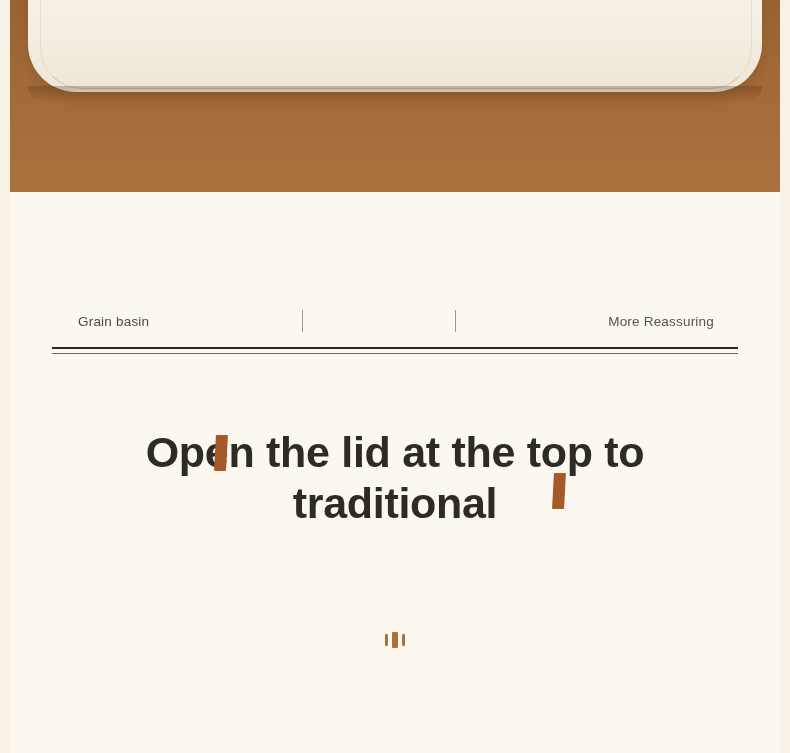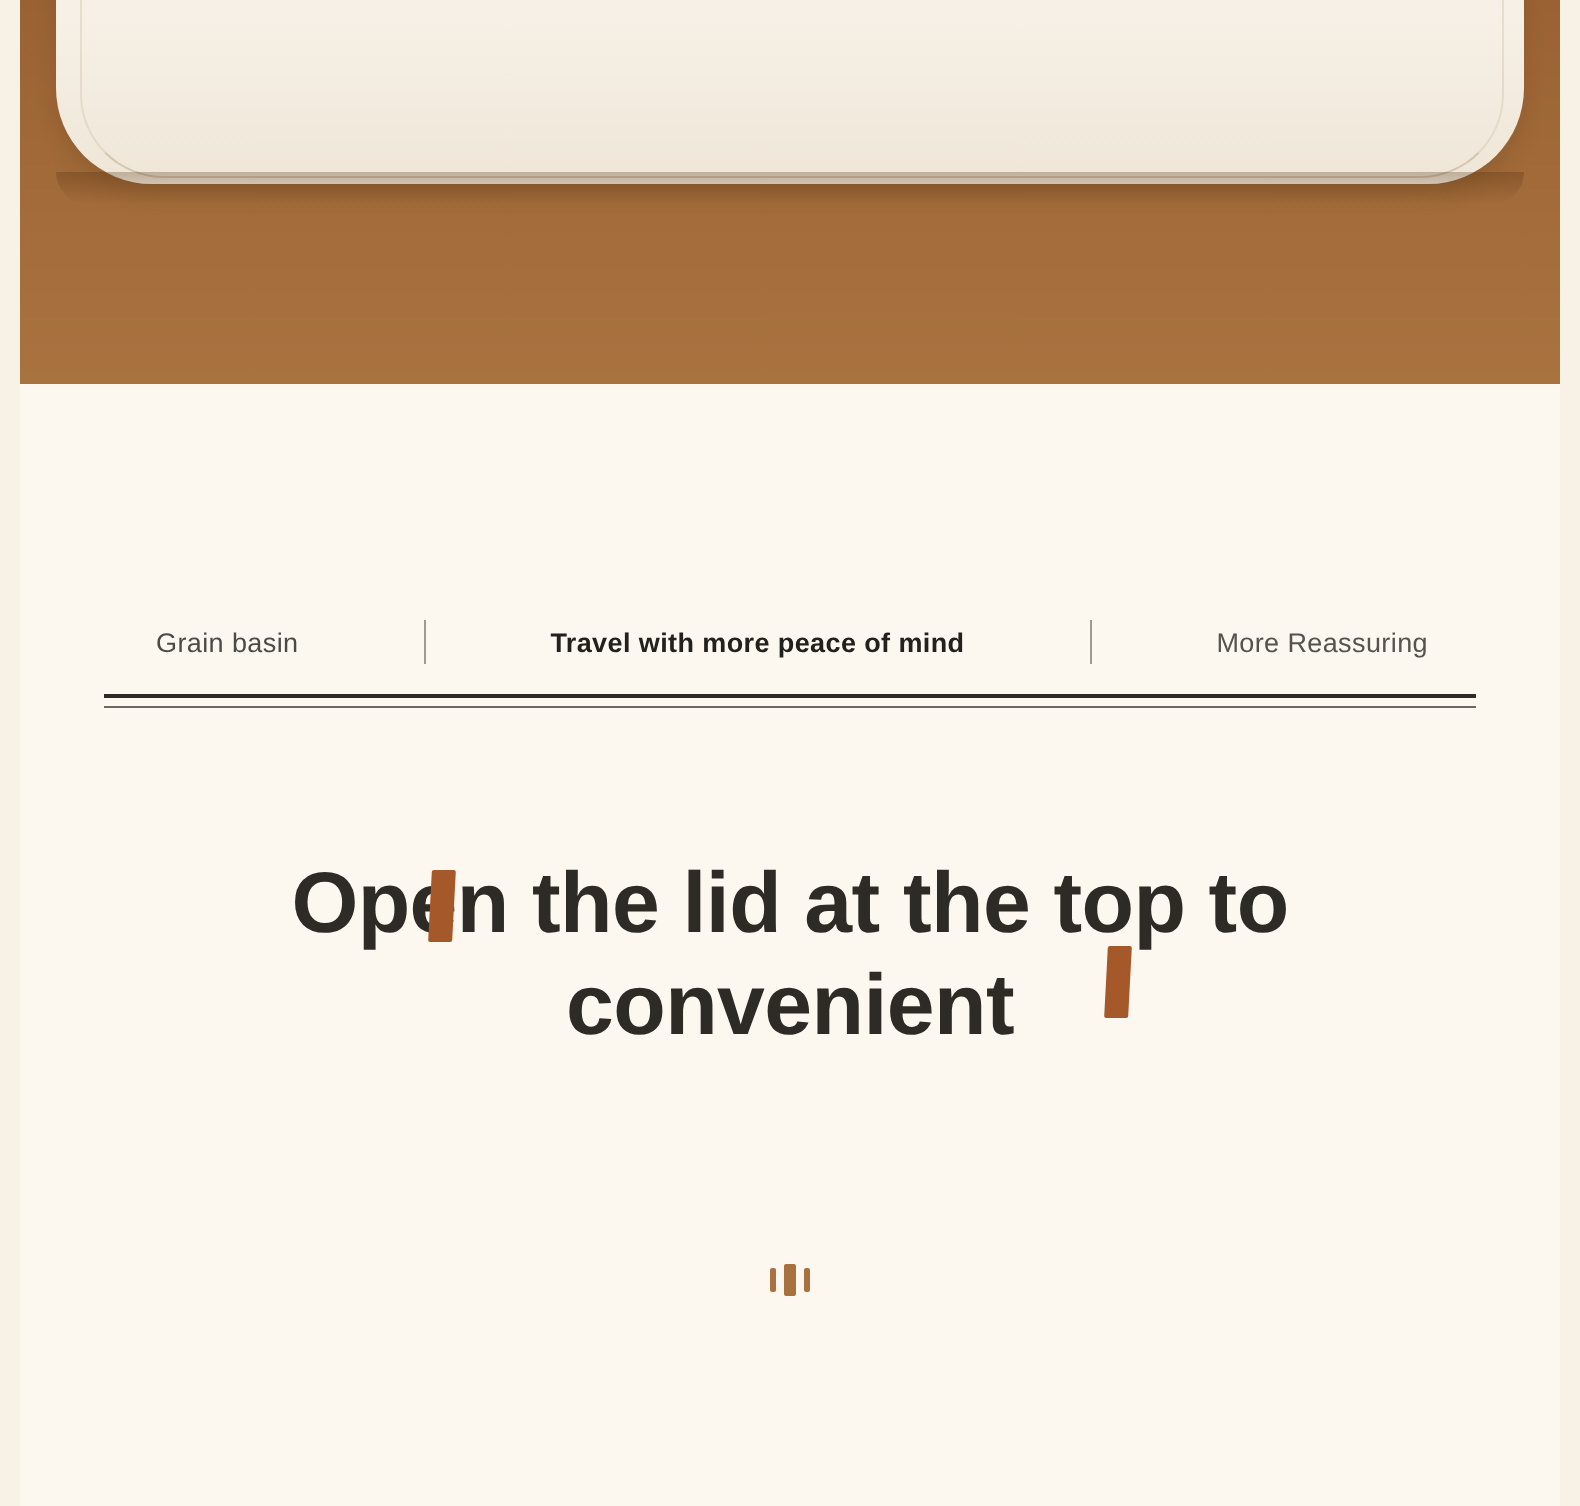--- a/index.html
+++ b/index.html
@@ -235,31 +235,30 @@
     <div class="photo-side-right"></div>
   </div>
 
   <div class="content">
     <div class="content-edge-left"></div>
     <div class="content-edge-right"></div>
 
     <div class="tabs">
       <div class="tab first">Grain basin</div>
       <div class="tab-div"></div>
-      <div class="tab active">Travel with more peace of mind</div>
       <div class="tab-div"></div>
       <div class="tab last">More Reassuring</div>
     </div>
 
     <div class="rule-thick"></div>
     <div class="rule-thin"></div>
 
     <div class="headline">
       <div>Open the lid at the top to</div>
-      <div>convenient</div>
+      <div>traditional</div>
     </div>
     <div class="quote-open"></div>
     <div class="quote-close"></div>
 
     <div class="mark">
       <div class="mark-bar s1"></div>
       <div class="mark-bar s2"></div>
       <div class="mark-bar s3"></div>
     </div>
 

